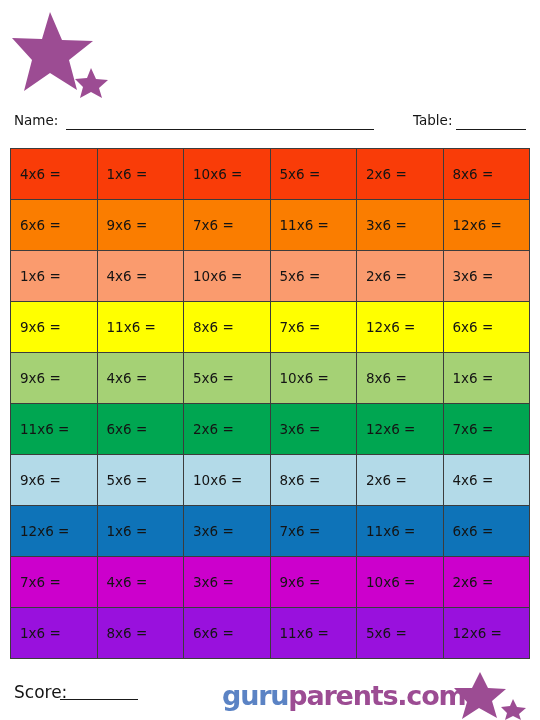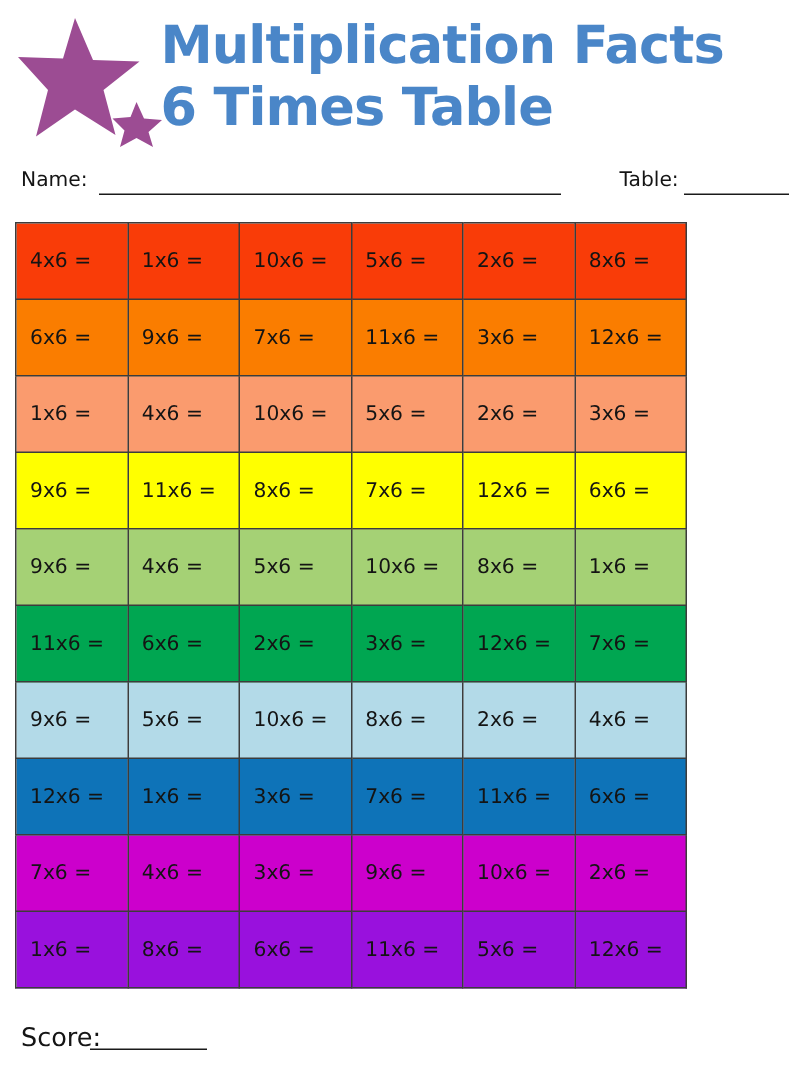--- a/index.html
+++ b/index.html
@@ -68,21 +68,21 @@
   #name-label { left: 14px; }
   #name-rule  { left: 66px; width: 308px; }
   #date-label { left: 413px; }
   #date-rule  { left: 456px; width: 70px; }
 
   
   .facts-table {
     position: absolute;
     left: 10px;
     top: 148px;
-    width: 448px;
+    width: 520px;
     border-collapse: collapse;
     table-layout: fixed;
   }
   .facts-table td {
     height: 50px;
     border: 1.1px solid #3c3c3c;
     padding: 0 0 0 9px;
     font-family: "DejaVu Sans", sans-serif;
     font-size: 13.5px;
     color: #141414;
@@ -143,24 +143,20 @@
 </head>
 <body>
 
 <div class="header">
 
   <svg class="star-logo" viewBox="0 0 96 88">
     <polygon points="38,2 50,30 81,31 57,50 65,80 38,63 12,81 20,50 0,28 30,29" fill="#9c4c93"></polygon>
     <polygon points="79,58 84,69 96,70 87,78 90,88 79,82 68,88 71,77 63,69 75,68" fill="#9c4c93"></polygon>
   </svg>
 
-  <div class="title-block">
-    <div class="title-line" style="color: rgb(74, 134, 200);">Multiplication Facts</div>
-    <div class="title-line" style="color: rgb(74, 134, 200);">6 Times Table</div>
-  </div>
 </div>
 
 <div class="namedate">
   <span class="nd-label" id="name-label">Name:</span>
   <span class="nd-rule" id="name-rule"></span>
   <span class="nd-label" id="date-label">Table:</span>
   <span class="nd-rule" id="date-rule"></span>
 </div>
 
 <table class="facts-table">
@@ -245,13 +241,22 @@
         <td>5x6 =</td>
         <td>12x6 =</td>
       </tr>
     </tbody>
 </table>
 
 <div class="footer">
   <span id="score-label">Score:</span>
   <span id="score-rule"></span>
 
+  <div class="brand">
+    <div class="brand-text">
+      <span class="brand-guru" style="color: rgb(91, 131, 196);">guru</span><span class="brand-parents" style="color: rgb(156, 76, 147);">parents.com</span>
+    </div>
+    <svg class="brand-stars" viewBox="0 0 76 48">
+      <polygon points="28,0 36,16 54,17 40,29 45,46 27,36 10,47 15,30 2,16 20,16" fill="#9c4c93"></polygon>
+      <polygon points="61,27 65,35 74,36 67,42 69,48 61,44 53,48 55,41 49,35 58,34" fill="#9c4c93"></polygon>
+    </svg>
+  </div>
 </div>
 
 </body></html>

